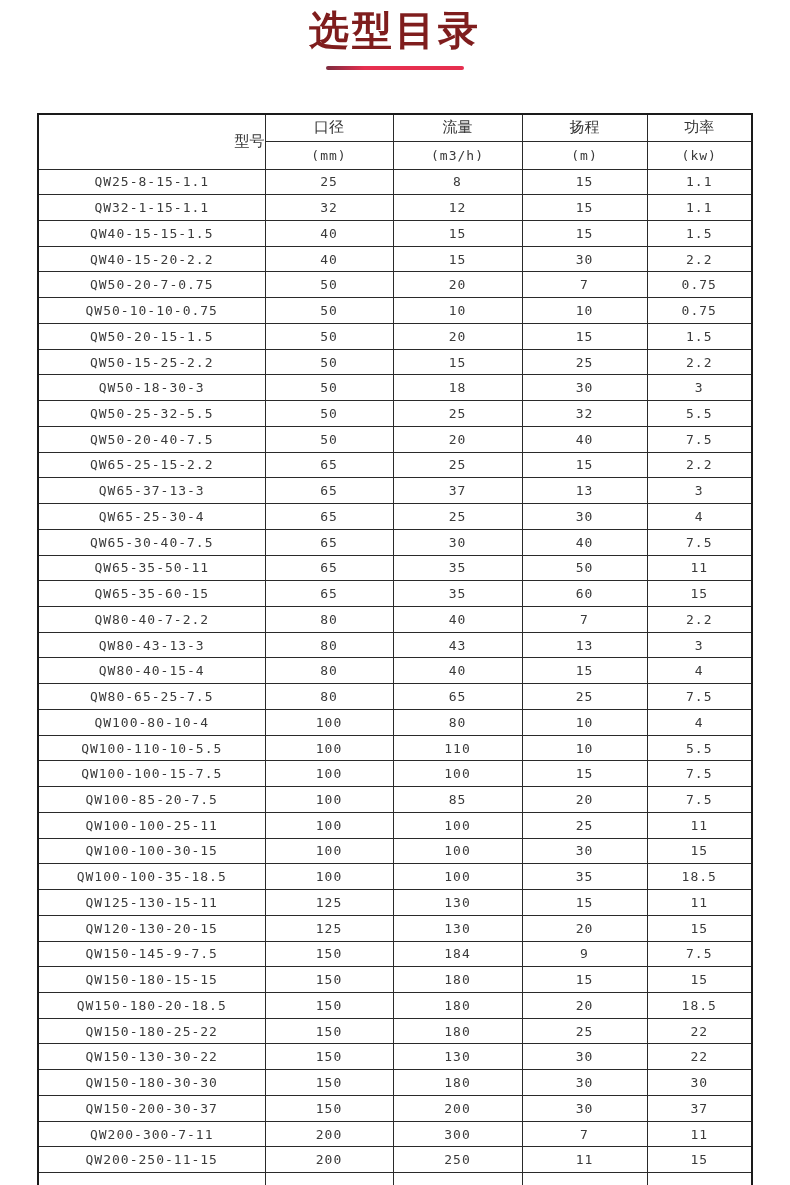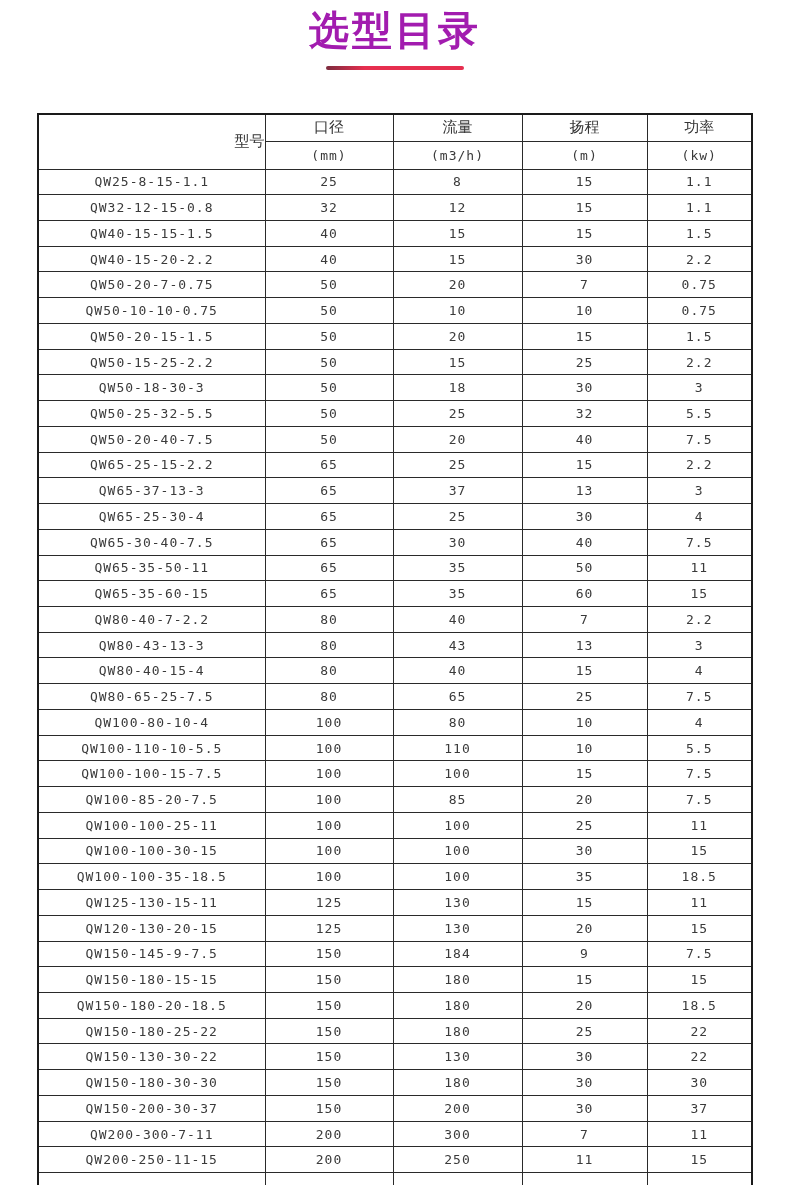--- a/index.html
+++ b/index.html
@@ -14,21 +14,21 @@
     height: 1185px;
     overflow: hidden;
     background: #ffffff;
   }
   .title {
     padding-top: 8px;
     text-align: center;
     font-size: 40px;
     line-height: 44px;
     font-weight: bold;
-    color: #a21caf;
+    color: #7f1d1d;
     letter-spacing: 3px;
   }
   .divider {
     width: 138px;
     height: 4px;
     margin: 14px auto 0;
     border-radius: 2px;
     background: linear-gradient(90deg, #7c2c3e 0%, #e62e4f 28%, #e62e4f 100%);
   }
   table.catalog {
@@ -106,21 +106,21 @@
 
   <tr>
     <td>QW25-8-15-1.1</td>
     <td>25</td>
     <td>8</td>
     <td>15</td>
     <td>1.1</td>
   </tr>
 
   <tr>
-    <td>QW32-12-15-0.8</td>
+    <td>QW32-1-15-1.1</td>
     <td>32</td>
     <td>12</td>
     <td>15</td>
     <td>1.1</td>
   </tr>
 
   <tr>
     <td>QW40-15-15-1.5</td>
     <td>40</td>
     <td>15</td>

